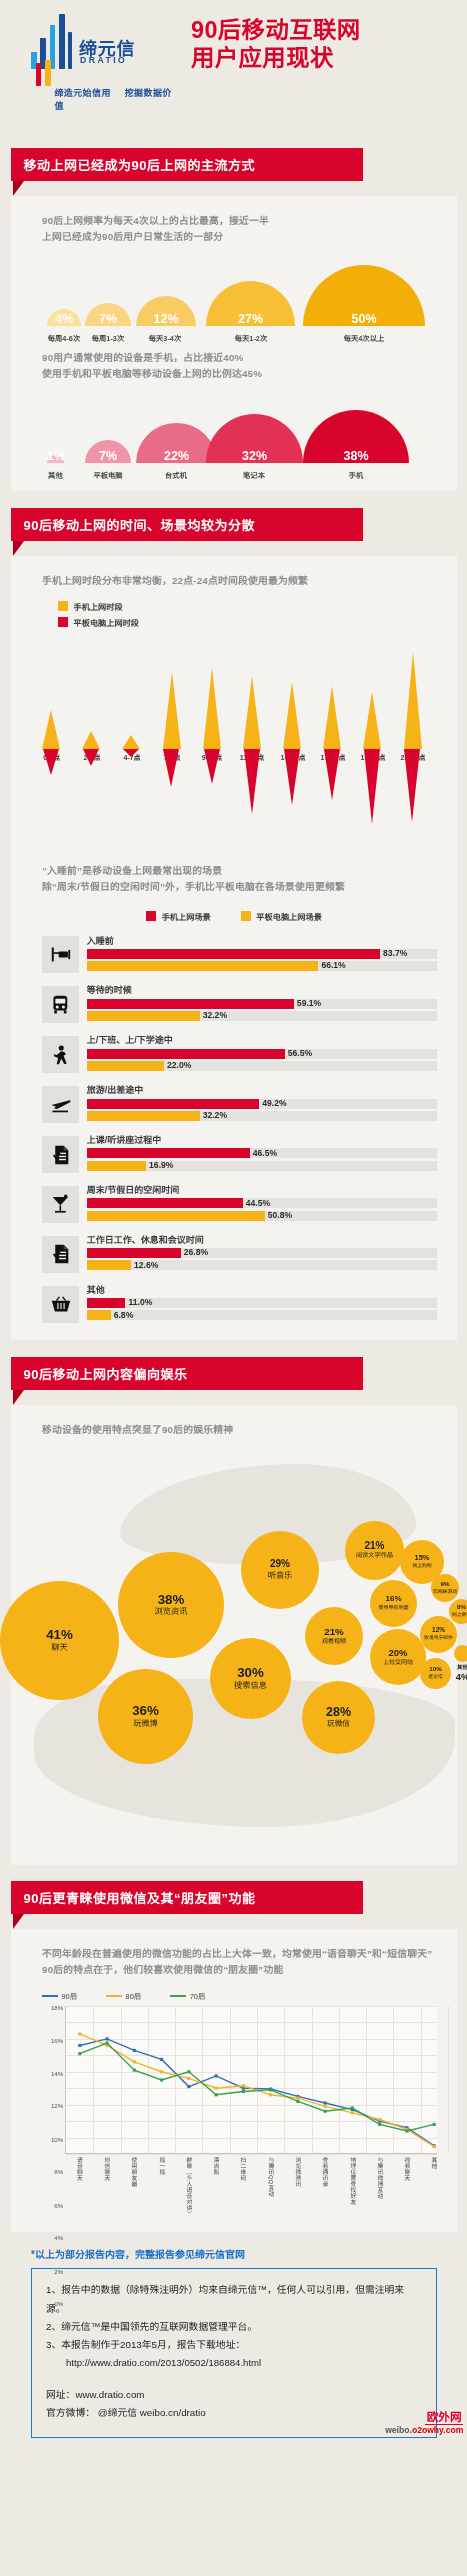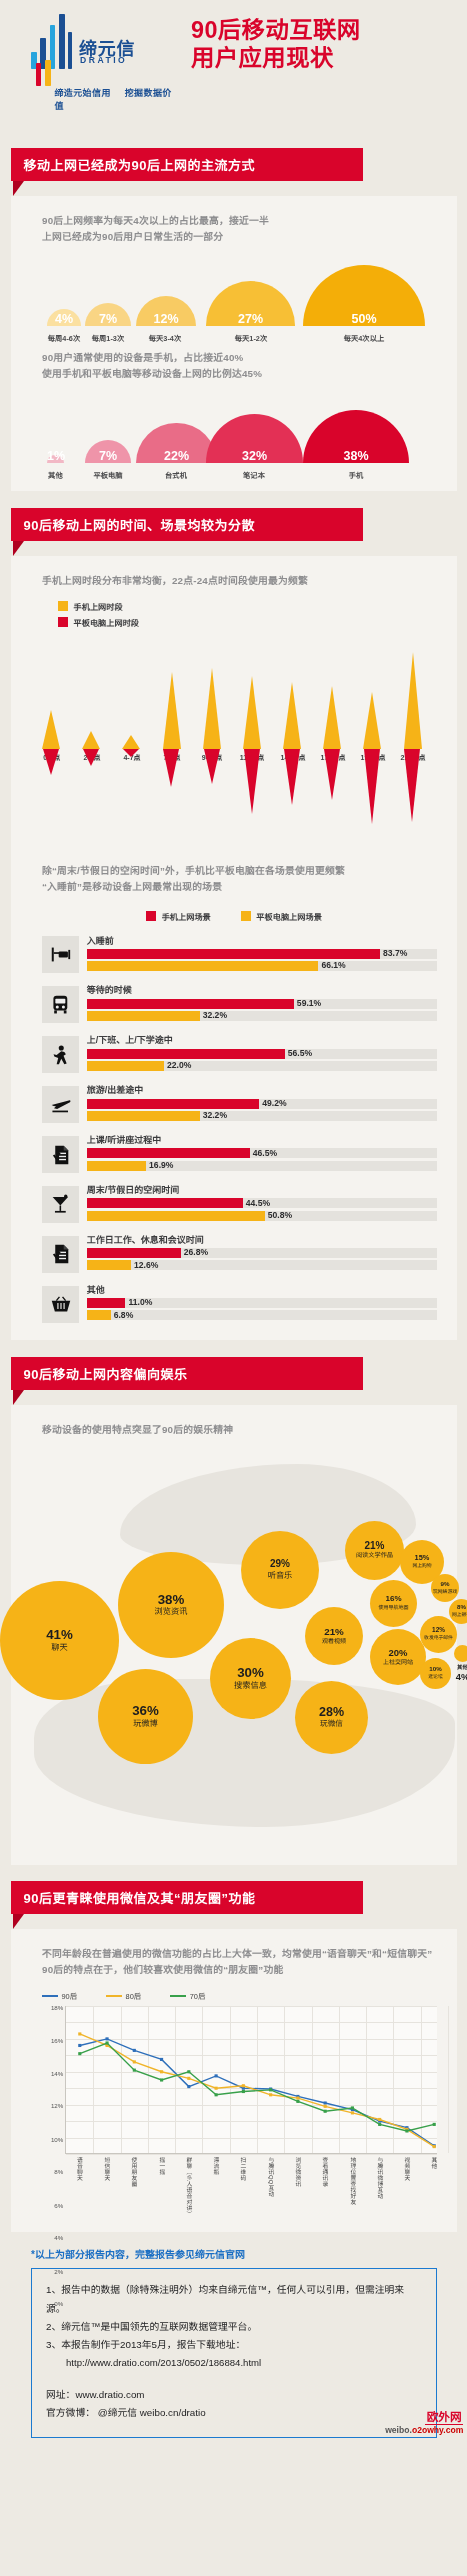--- a/index.html
+++ b/index.html
@@ -239,22 +239,22 @@
         <div class="tri-dn" style="left: 152px; border-top: 38px solid rgb(217, 4, 43);"></div>
         <div class="tri-dn" style="left: 193px; border-top: 35px solid rgb(217, 4, 43);"></div>
         <div class="tri-dn" style="left: 233px; border-top: 65px solid rgb(217, 4, 43);"></div>
         <div class="tri-dn" style="left: 273px; border-top: 56px solid rgb(217, 4, 43);"></div>
         <div class="tri-dn" style="left: 313px; border-top: 51px solid rgb(217, 4, 43);"></div>
         <div class="tri-dn" style="left: 353px; border-top: 75px solid rgb(217, 4, 43);"></div>
         <div class="tri-dn" style="left: 393px; border-top: 73px solid rgb(217, 4, 43);"></div>
       </div>
 
     <div class="lead" style="padding-top:17px">
+      <div>“入睡前”是移动设备上网最常出现的场景</div>
       <div>除“周末/节假日的空闲时间”外，手机比平板电脑在各场景使用更频繁</div>
-      <div>“入睡前”是移动设备上网最常出现的场景</div>
     </div>
 
     <div class="sc-legend" id="sc-legend">
         <div class="legend-row">
           <span class="legend-sw" style="background: rgb(217, 4, 43);"></span>
           <span class="legend-tx">手机上网场景</span>
         </div>
         <div class="legend-row">
           <span class="legend-sw" style="background: rgb(246, 179, 23);"></span>
           <span class="legend-tx">平板电脑上网场景</span>
@@ -458,21 +458,21 @@
           <div class="bub-l" style="font-size: 8.2px;">玩微博</div>
         </div>
         <div class="bubble" style="left: 199px; top: 193px; width: 81px; height: 81px;">
           <div class="bub-v" style="font-size: 13.3px;">30%</div>
           <div class="bub-l" style="font-size: 8.2px;">搜索信息</div>
         </div>
         <div class="bubble" style="left: 230px; top: 86px; width: 78px; height: 78px;">
           <div class="bub-v" style="font-size: 10px;">29%</div>
           <div class="bub-l" style="font-size: 8.2px;">听音乐</div>
         </div>
-        <div class="bubble" style="left: 284px; top: 236px; width: 73px; height: 73px;">
+        <div class="bubble" style="left: 291px; top: 236px; width: 73px; height: 73px;">
           <div class="bub-v" style="font-size: 12.5px;">28%</div>
           <div class="bub-l" style="font-size: 7.7px;">玩微信</div>
         </div>
         <div class="bubble" style="left: 334px; top: 76px; width: 59px; height: 59px;">
           <div class="bub-v" style="font-size: 10px;">21%</div>
           <div class="bub-l" style="font-size: 6.2px;">阅读文学作品</div>
         </div>
         <div class="bubble" style="left: 294px; top: 162px; width: 58px; height: 58px;">
           <div class="bub-v" style="font-size: 9.8px;">21%</div>
           <div class="bub-l" style="font-size: 6px;">观看视频</div>

